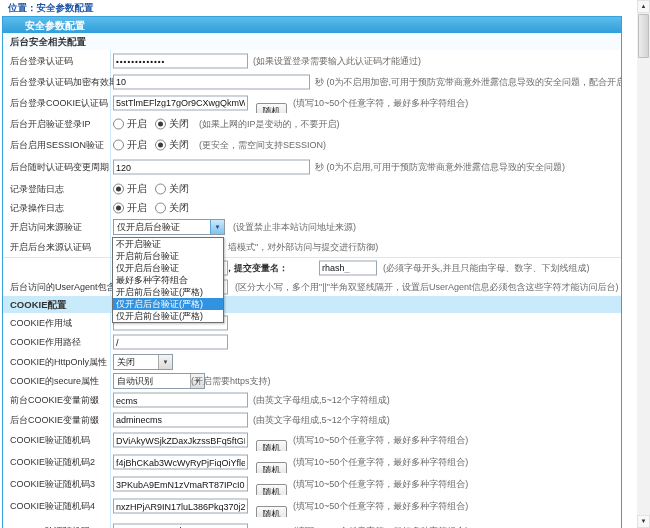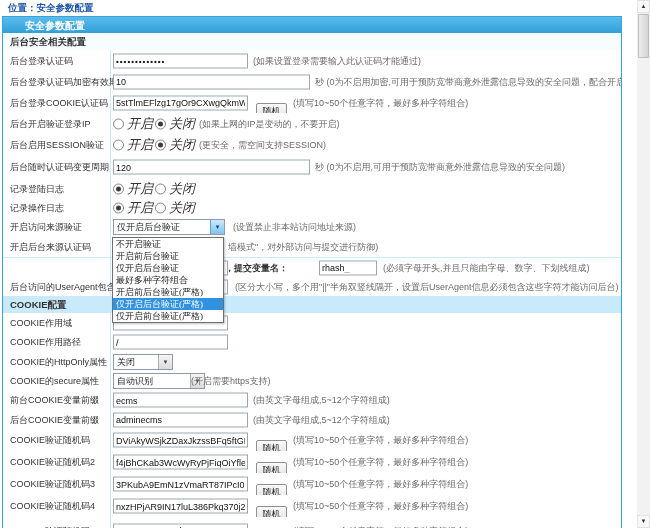--- a/index.html
+++ b/index.html
@@ -28,30 +28,30 @@
   .w135 { width:135px; } .w197 { width:197px; } .w115 { width:115px; } .w58 { width:58px; }
   .hint { position:absolute; top:50%; transform:translateY(-50%); font-size:9px; color:#6b6b6b; white-space:nowrap; }
   .boldlbl { position:absolute; top:50%; transform:translateY(-50%); font-size:9px; font-weight:bold; color:#333; white-space:nowrap; }
   .btn-random { position:absolute; left:253px; top:50%; transform:translateY(-50%);
     width:31px; height:16px; font-size:9px; color:#222; text-align:center; line-height:14px;
     background:linear-gradient(#fbfbfb,#e2e2e2); border:1px solid #8f8f8f; border-radius:2px; box-sizing:border-box;margin-top:8px; }
   .radio { position:absolute; top:50%; transform:translateY(-50%); width:9px; height:9px;
     border:1px solid #858585; border-radius:50%; background:#fff; box-sizing:content-box; }
   .radio.checked::after { content:""; position:absolute; left:2px; top:2px; width:5px; height:5px;
     border-radius:50%; background:#3c3c3c; }
-  .rlbl { position:absolute; top:50%; transform:translateY(-50%); font-size:13px; color:#333; white-space:nowrap;font-style:italic; }
+  .rlbl { position:absolute; top:50%; transform:translateY(-50%); font-size:10px; color:#333; white-space:nowrap; }
   .select { position:absolute; left:110px; top:50%; transform:translateY(-50%); height:16px;
     border:1px solid #8d9bab; background:#fff; box-sizing:border-box; }
   .sel-text { position:absolute; left:3px; top:50%; transform:translateY(-50%); font-size:9px; color:#222; white-space:nowrap; }
   .sel-arrow { position:absolute; right:0; top:0; bottom:0; width:13px; text-align:center;
     font-size:6px; color:#444; line-height:14px; background:linear-gradient(#f4f4f4,#dcdcdc); border-left:1px solid #aaa; }
   .select.open .sel-arrow { background:linear-gradient(#cde9fb,#7fc3ee); border-left:1px solid #5ba8d8; color:#174b70; }
   .ddlist { position:absolute; left:109px; top:220px; width:112px; background:#fff;
     border:1px solid #6f6f6f; z-index:20; box-shadow:1px 1px 2px rgba(0,0,0,.25); box-sizing:border-box; }
-  .dditem { height:12px; line-height:12px; font-size:9px; color:#222; padding-left:3px; white-space:nowrap; overflow:hidden;font-family:Liberation Serif, serif; }
+  .dditem { height:12px; line-height:12px; font-size:9px; color:#222; padding-left:3px; white-space:nowrap; overflow:hidden; }
   .dditem.hl { background:#3092e0; color:#fff; }
   .scrollbar { position:absolute; right:0; top:0; width:13px; height:528px; background:#f2f2f2; }
   .sb-btn { position:absolute; left:0; width:13px; height:13px; background:#f8f8f8;
     border:1px solid #e2e2e2; box-sizing:border-box; text-align:center; font-size:6px; color:#333; line-height:11px; }
   .sb-up { top:0; } .sb-down { bottom:0; }
   .sb-thumb { position:absolute; left:1px; top:14px; width:11px; height:44px;
     background:linear-gradient(90deg,#ececec,#d4d4d4); border:1px solid #bdbdbd; border-radius:1px; box-sizing:border-box; }
 </style>
 </head>
 <body>

